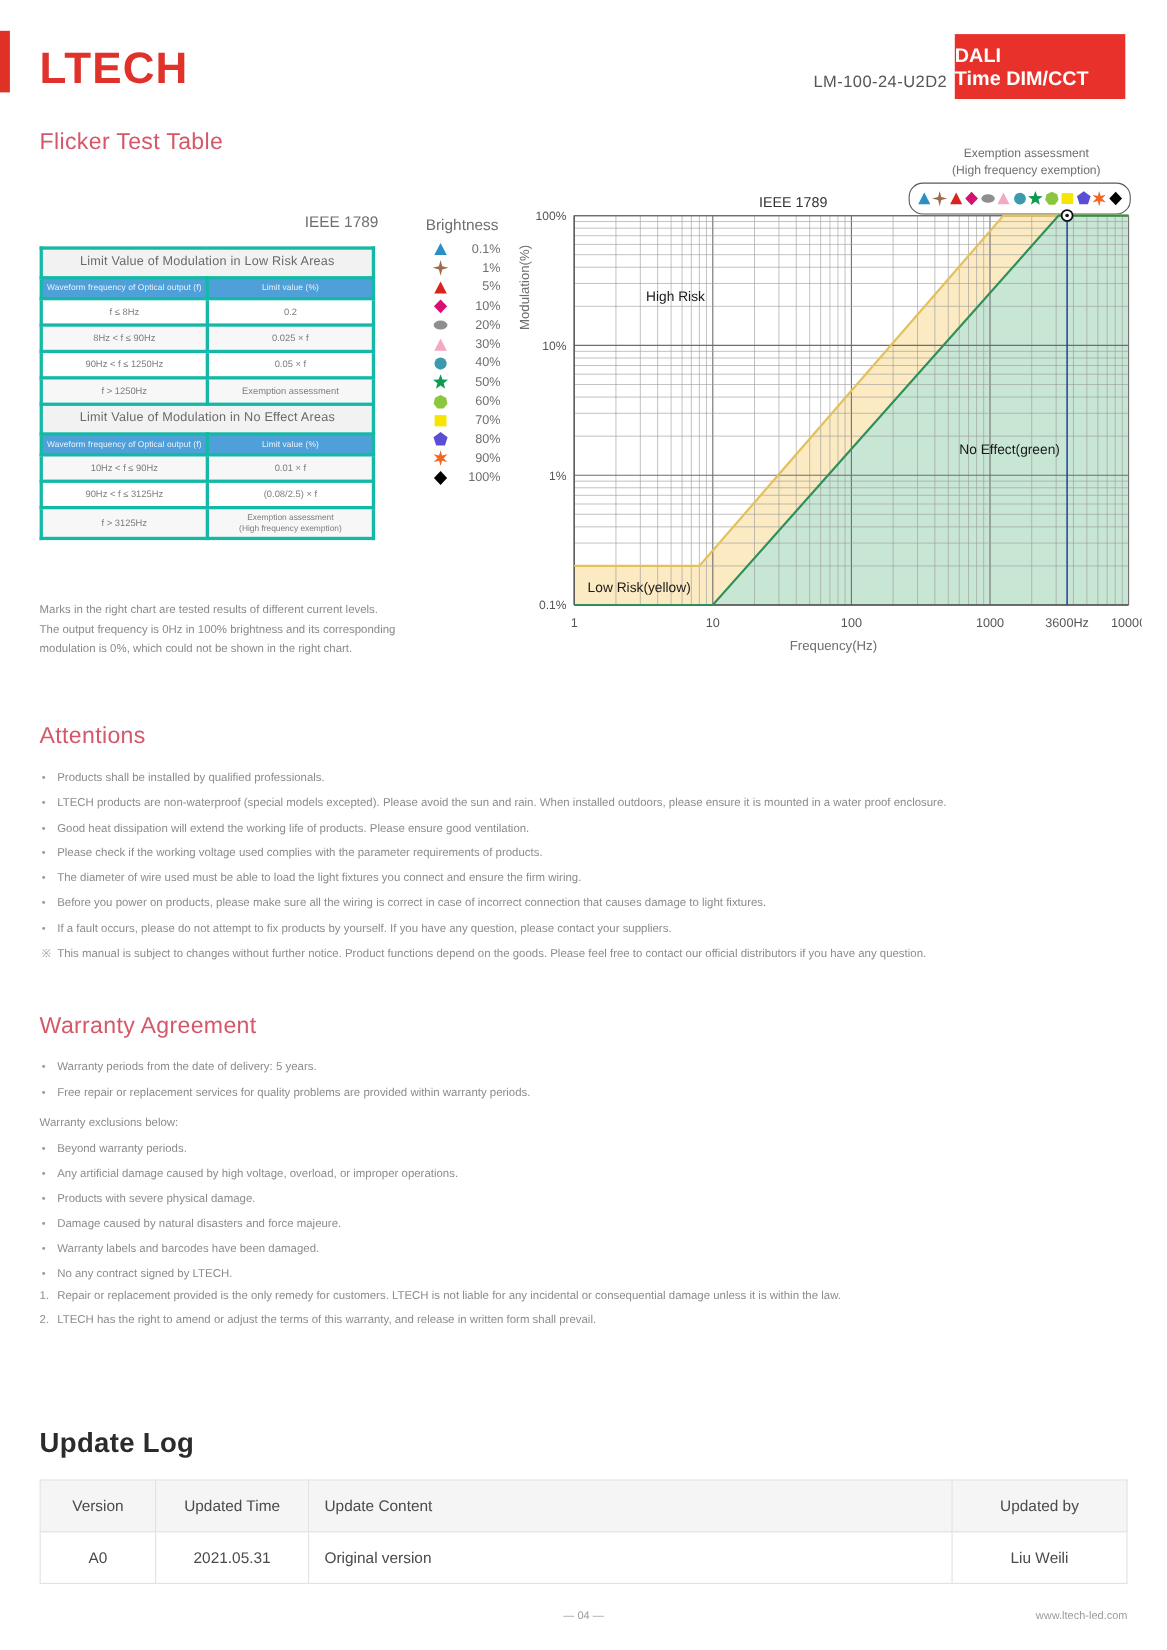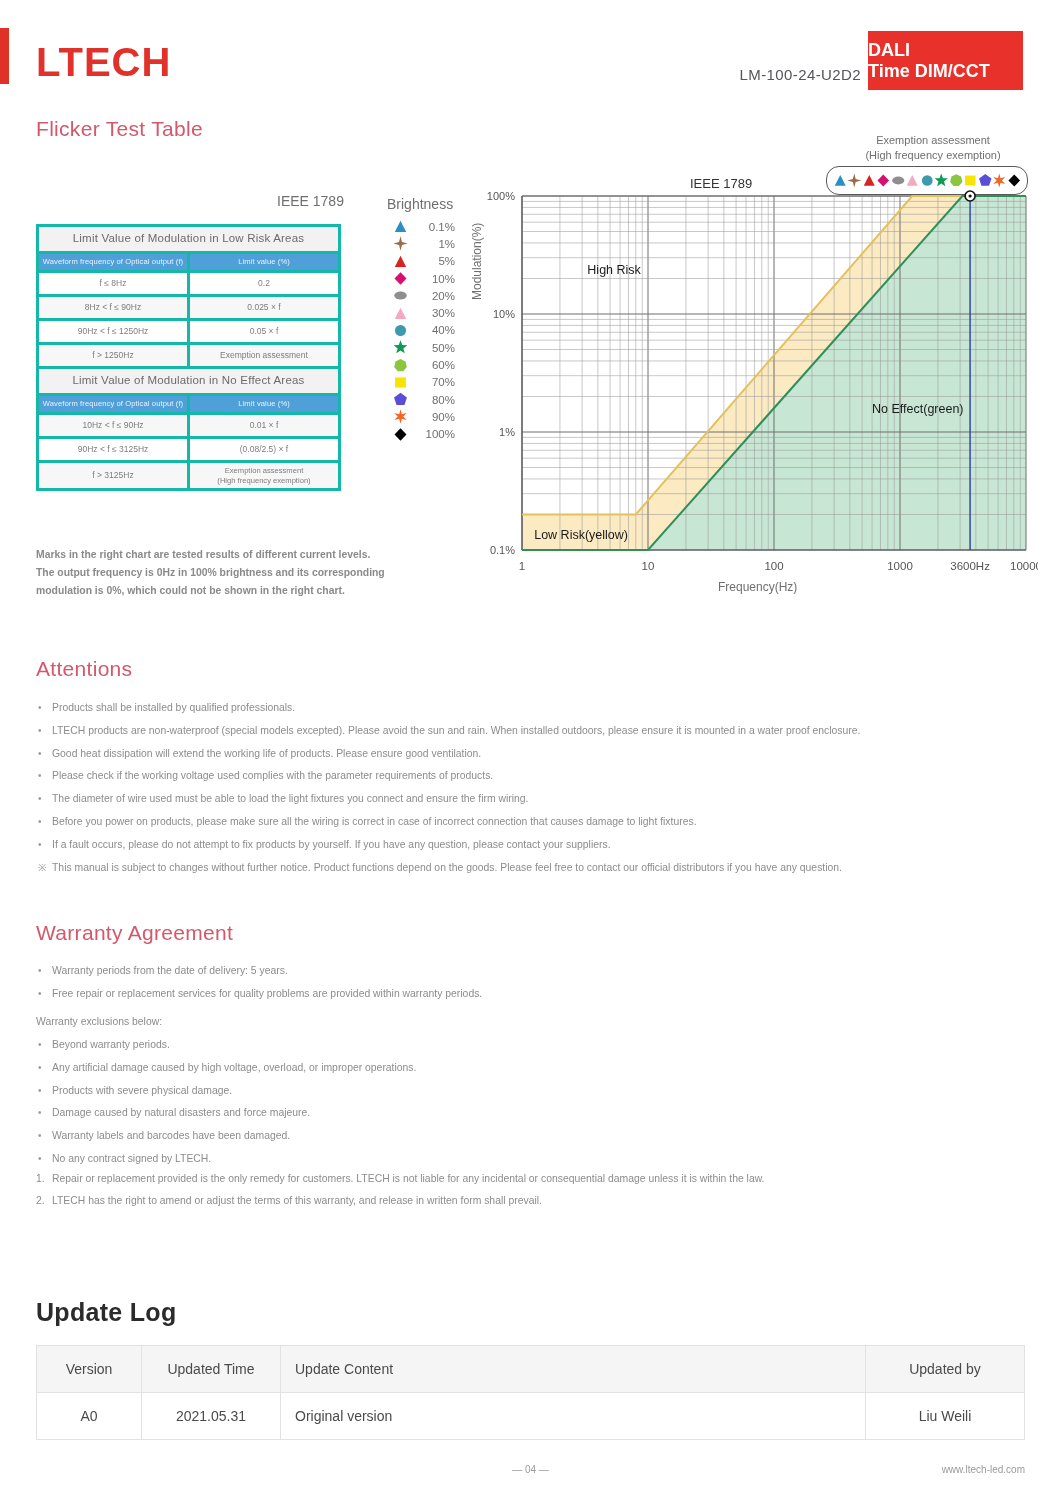--- a/index.html
+++ b/index.html
@@ -50,21 +50,21 @@
   .mkbox{position:absolute;left:826px;top:166px;width:200px;height:27px;border:1.4px solid #595959;
          border-radius:13px;background:#fff;display:flex;align-items:center;
          justify-content:center;gap:0px;}
   .mkbox .bmk{width:14.5px;height:18px;}
   .chart-title{position:absolute;left:690px;top:176px;font-size:13px;color:#333;}
   .ylab{position:absolute;left:470px;top:300px;transform:rotate(-90deg);transform-origin:left top;
         font-size:12px;color:#6f6f6f;white-space:nowrap;}
   .xlab{position:absolute;left:718px;top:580px;font-size:12px;color:#6f6f6f;}
 
   
-  .note{position:absolute;left:36px;top:546px;font-size:10.4px;color:#8a8a8a;line-height:1.72;font-weight:bold;}
+  .note{position:absolute;left:36px;top:546px;font-size:10.4px;color:#8a8a8a;line-height:1.72;}
 
   
   .blist2{position:absolute;font-size:10.4px;color:#8c8c8c;line-height:1.0;}
   .bli{display:flex;margin-bottom:12.4px;}
   .bullet{width:14px;flex:0 0 14px;color:#9a9a9a;font-size:10px;padding-left:2px;}
   .bltext{flex:1;}
   .plain{position:absolute;font-size:10.4px;color:#8c8c8c;}
   .numli{display:flex;margin-bottom:12px;}
   .numli .n{width:16px;flex:0 0 16px;}
 

